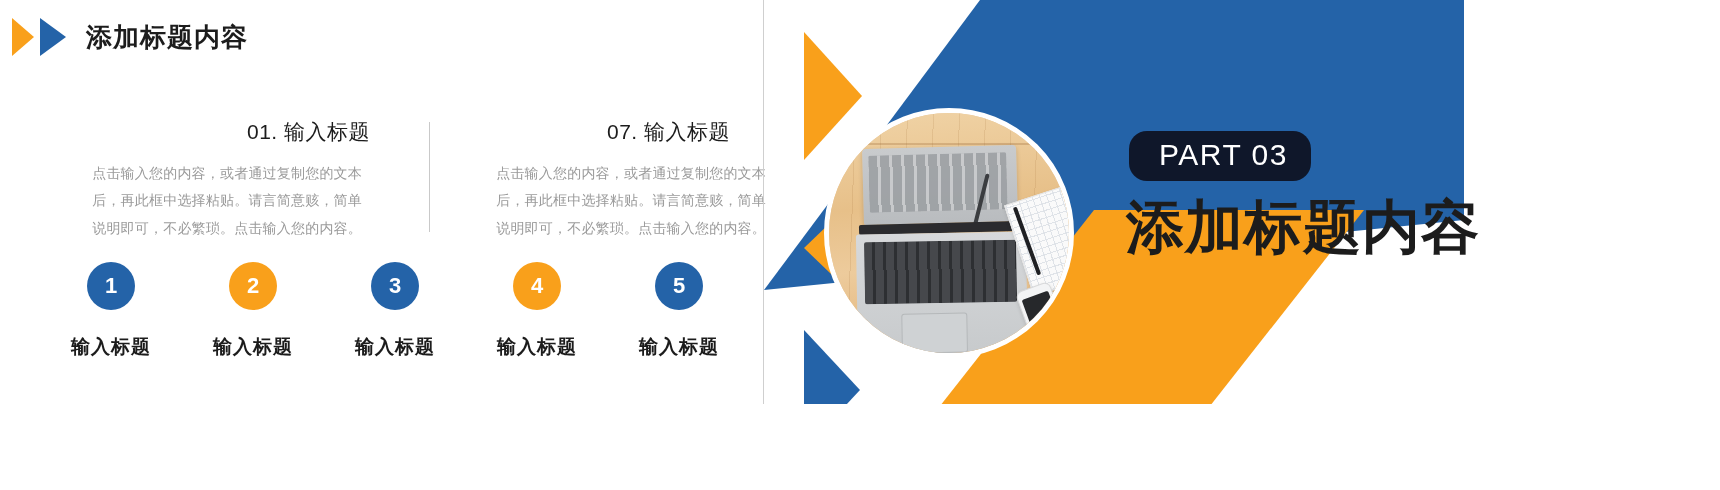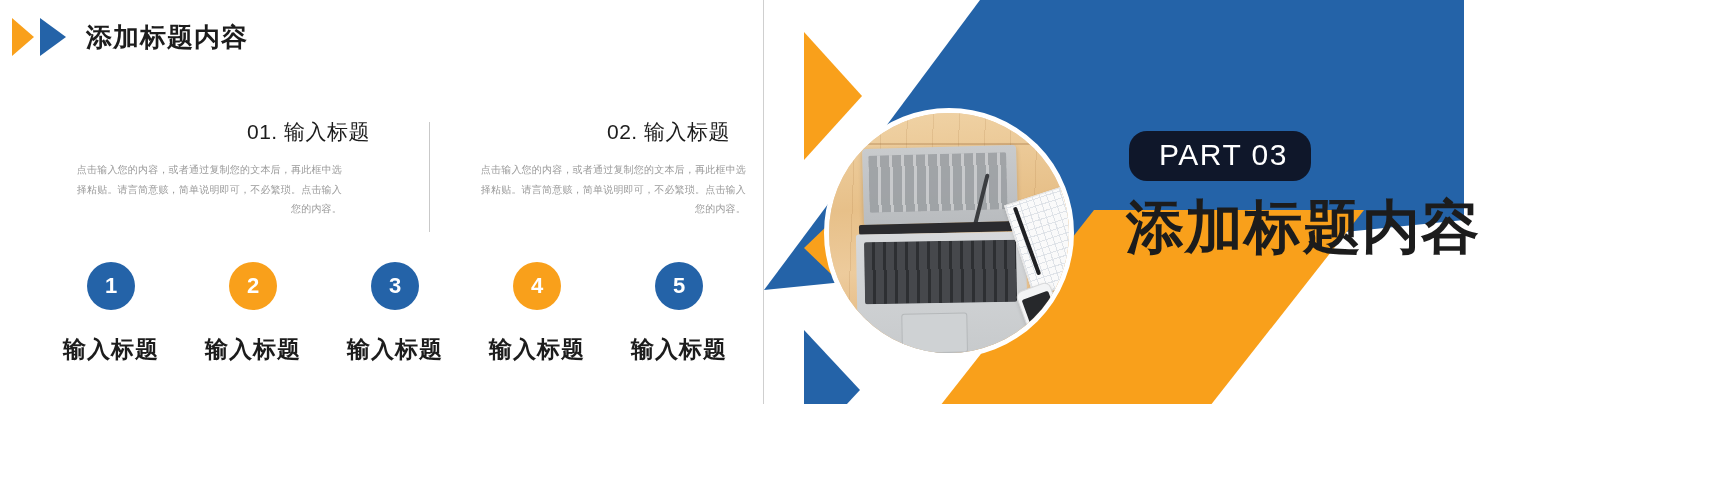--- a/index.html
+++ b/index.html
@@ -63,25 +63,26 @@
   }
   .col-head {
     font-size:21px;
     font-weight:normal;
     color:#1c1c1c;
     letter-spacing:0.5px;
     margin-bottom:14px;
     white-space:nowrap;
   }
   .col-body {
-    font-size:10px;
+    font-size:14px;
     line-height:1.95;
     color:#9a9a9a;
     letter-spacing:0.2px;
     width:272px;
+    margin-left:20px;
   }
 
   .steps {
     position:absolute;
     left:40px; top:262px;
     width:740px;
     display:flex;
     justify-content:flex-start;
   }
   .step {
@@ -97,21 +98,21 @@
     align-items:center;
     justify-content:center;
     color:#ffffff;
     font-size:22px;
     font-weight:bold;
   }
   .c-blue   { background:#2463A8; }
   .c-orange { background:#F9A01B; }
   .step-label {
     margin-top:24px;
-    font-size:23px;
+    font-size:19px;
     font-weight:bold;
     color:#1c1c1c;
     letter-spacing:1px;
     white-space:nowrap;
   }
 
   
   .center-divider {
     position:absolute;
     left:763px; top:0;
@@ -333,21 +334,21 @@
       <span class="header-title">添加标题内容</span>
     </div>
 
     <div class="columns">
       <div class="col col-1">
         <div class="col-head">01. 输入标题</div>
         <div class="col-body">点击输入您的内容，或者通过复制您的文本后，再此框中选择粘贴。请言简意赅，简单说明即可，不必繁琐。点击输入您的内容。</div>
       </div>
       <div class="col col-2">
         <div class="col-divider"></div>
-        <div class="col-head">02. 输入标题</div>
+        <div class="col-head">07. 输入标题</div>
         <div class="col-body">点击输入您的内容，或者通过复制您的文本后，再此框中选择粘贴。请言简意赅，简单说明即可，不必繁琐。点击输入您的内容。</div>
       </div>
     </div>
 
     <div class="steps">
       <div class="step">
         <div class="step-circle c-blue">1</div>
         <div class="step-label">输入标题</div>
       </div>
       <div class="step">

